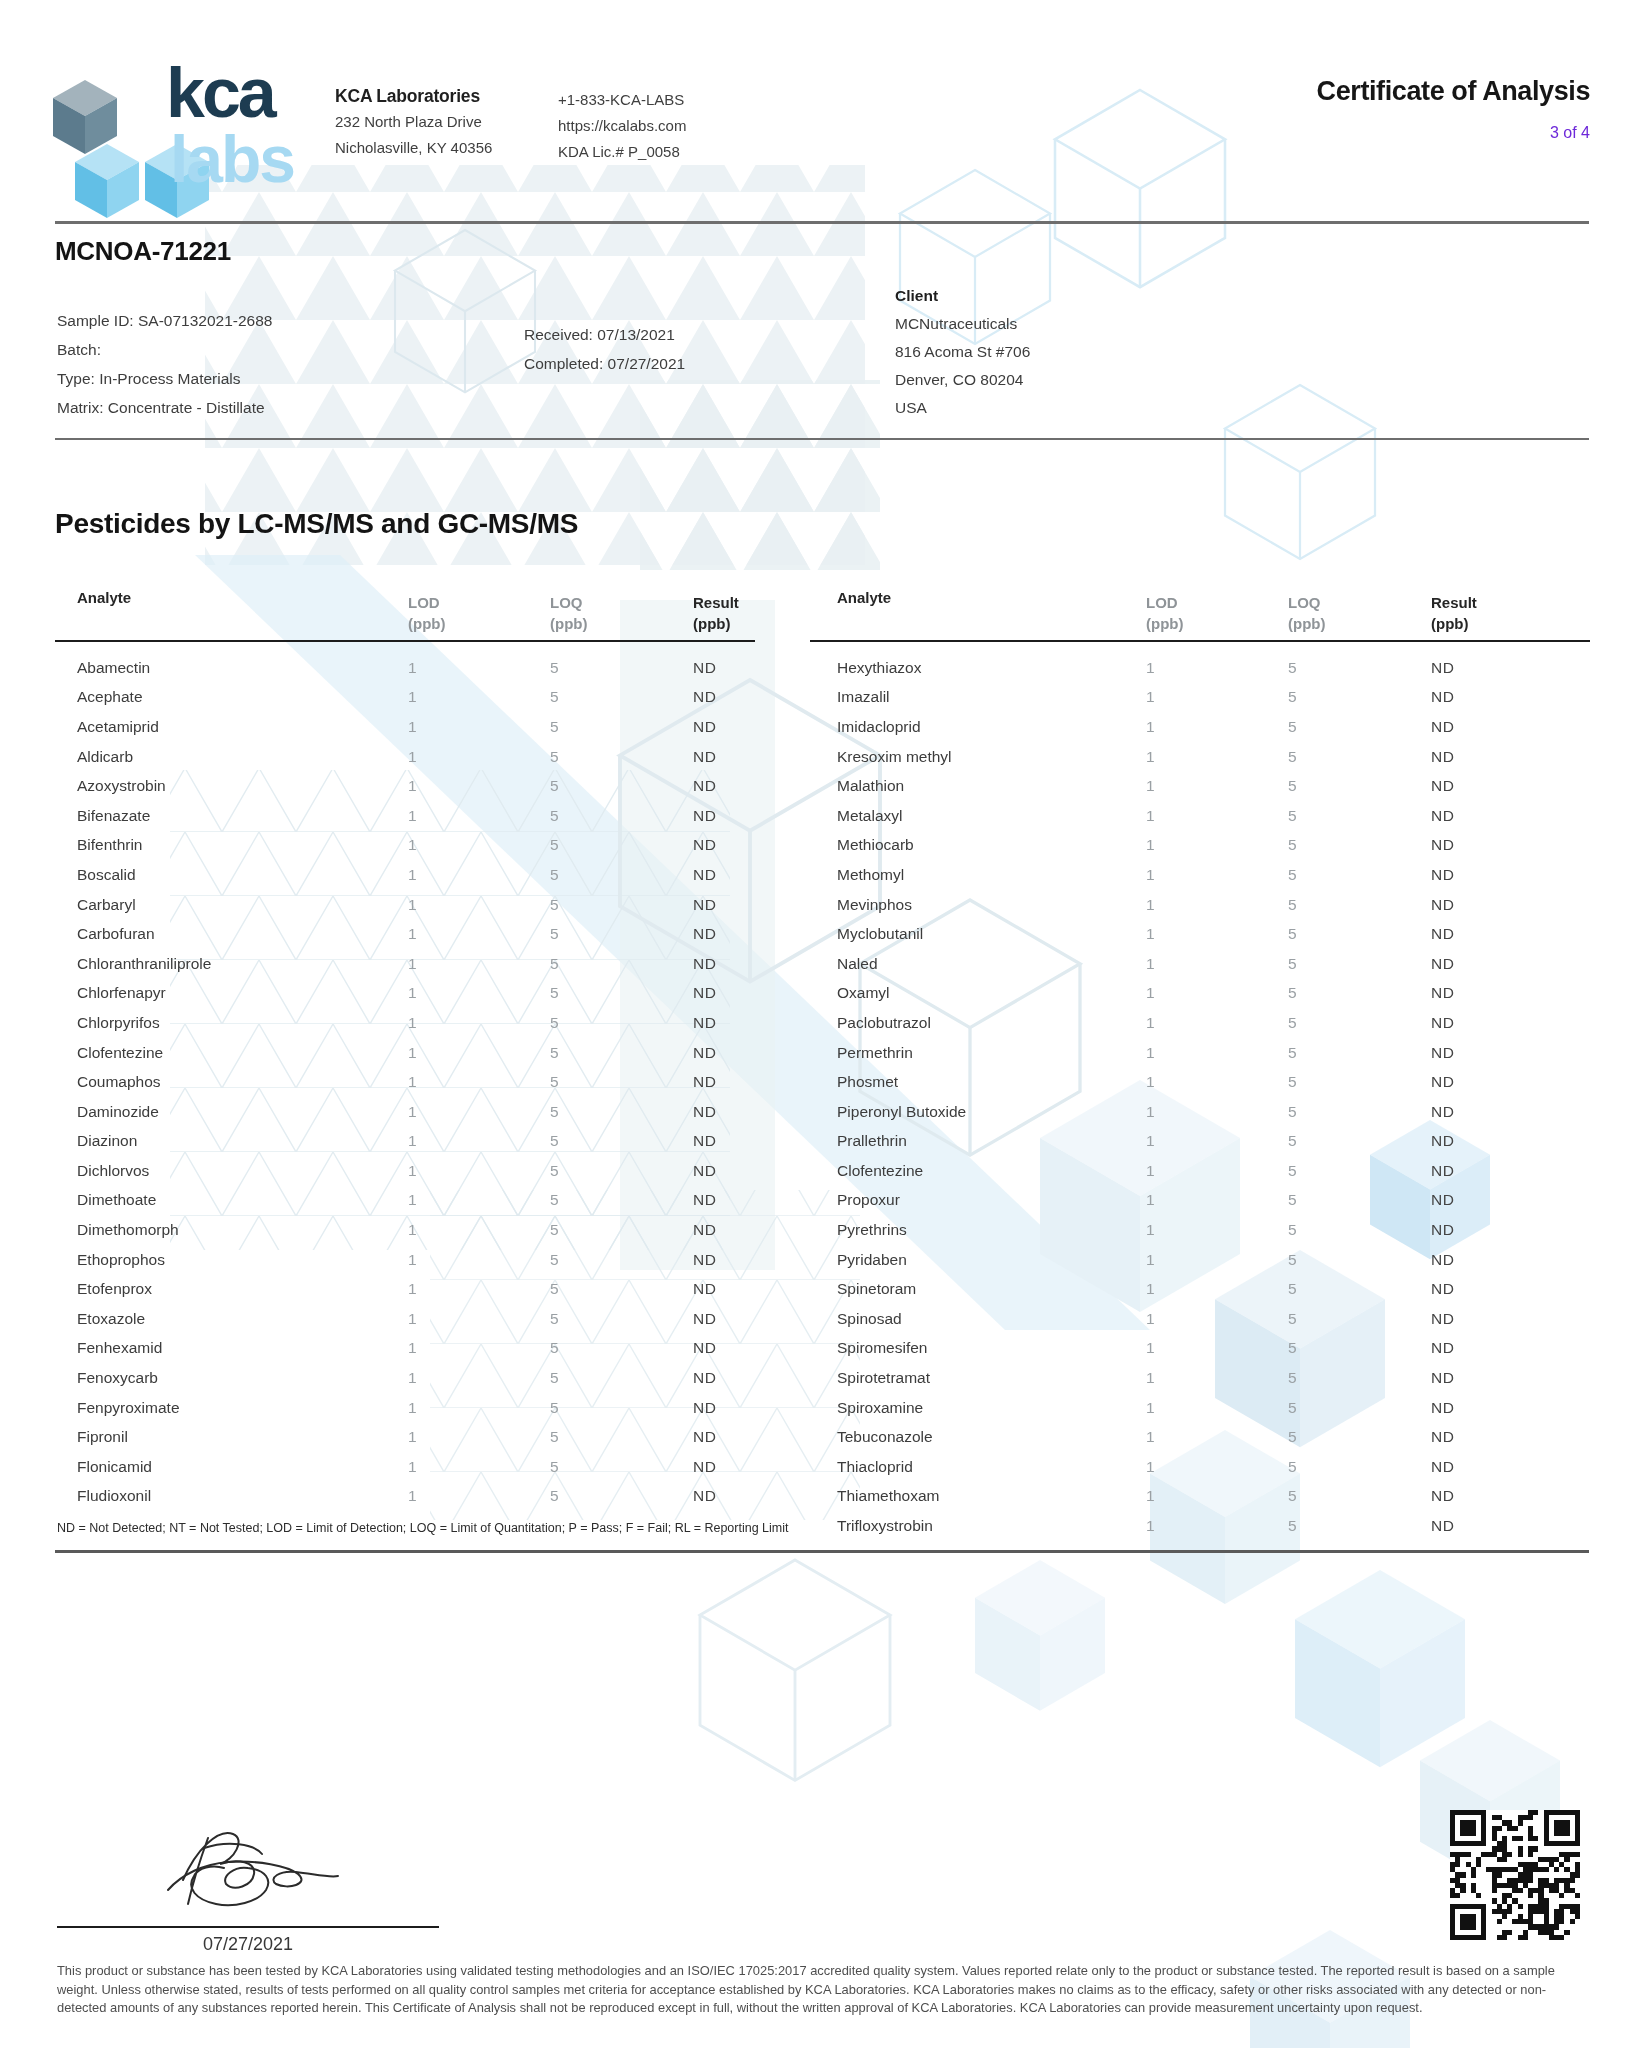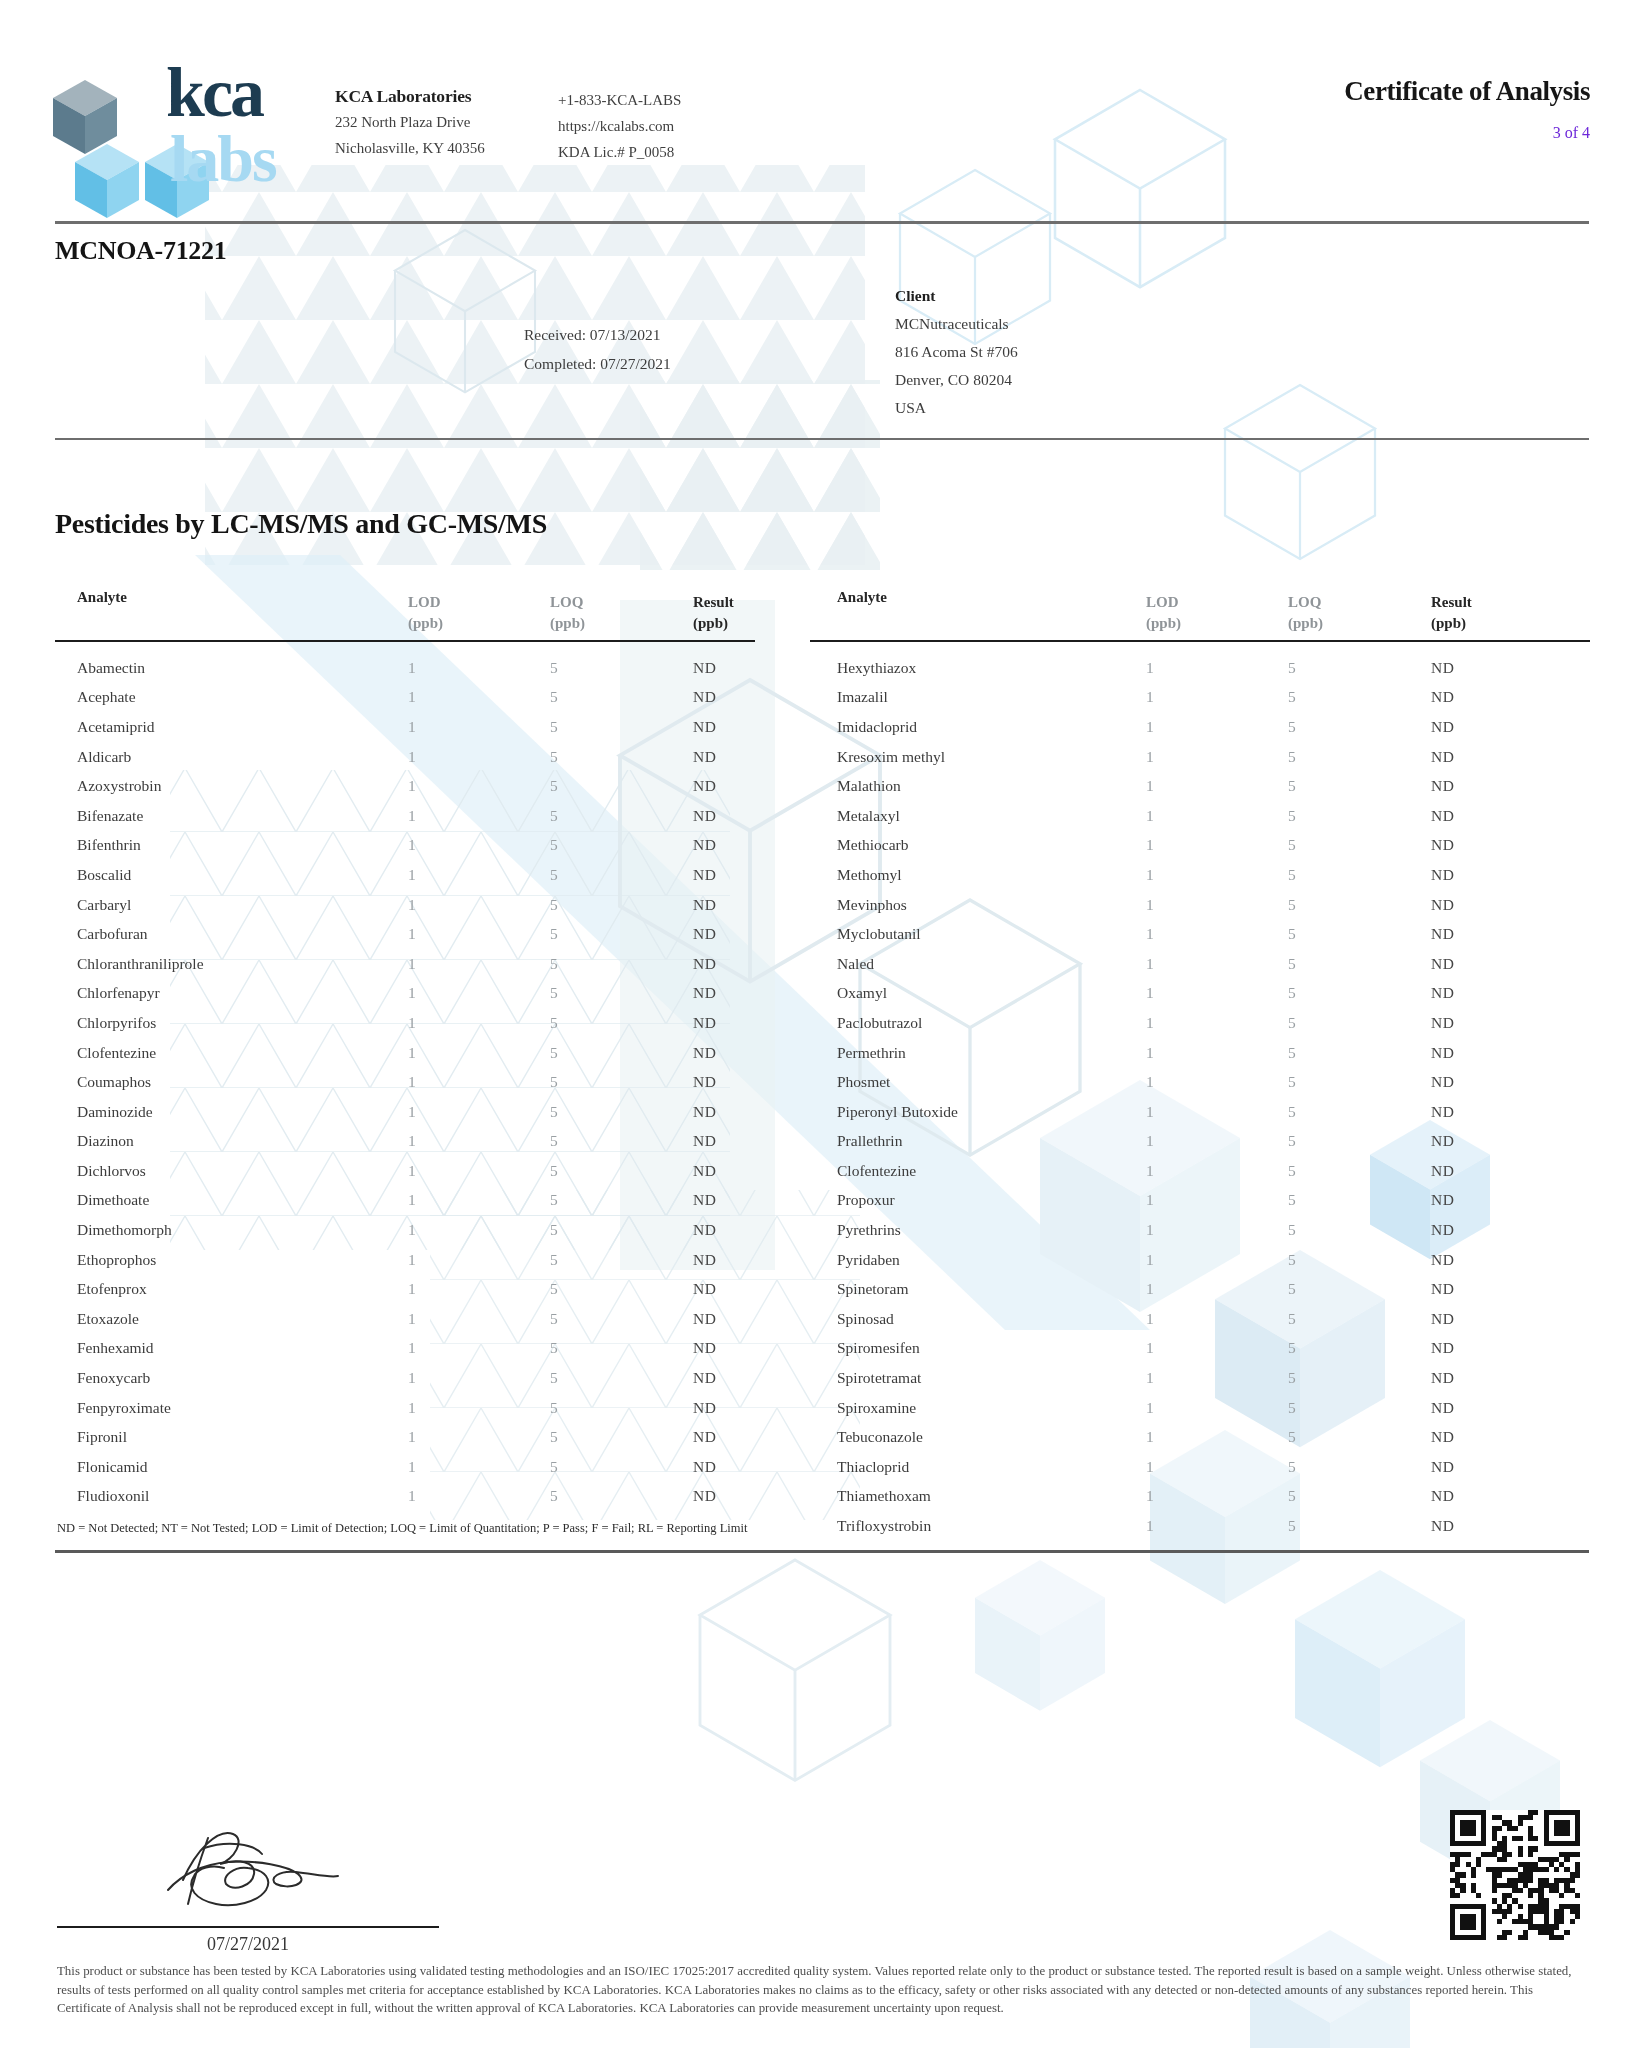--- a/index.html
+++ b/index.html
@@ -1,18 +1,18 @@
 <!DOCTYPE html>
 <html><head>
 <meta charset="utf-8">
 <style>
   html,body{margin:0;padding:0;background:#9a9a9a;}
   .page{
     position:relative;width:1644px;height:2048px;background:#ffffff;
-    font-family:Liberation Serif, serif;overflow:hidden;margin:0 auto;
+    font-family:Liberation Sans, sans-serif;overflow:hidden;margin:0 auto;
   }
   .layer{position:absolute;inset:0;}
   .wm{z-index:0;pointer-events:none;}
   .content{z-index:1;}
 
   
   .logo-cubes{position:absolute;left:50px;top:58px;}
   .brand-kca{position:absolute;left:166px;top:58px;font-size:70px;font-weight:800;
     letter-spacing:-3px;color:#1d3c51;line-height:1;}
   .brand-labs{position:absolute;left:170px;top:126px;font-size:66px;font-weight:800;
@@ -157,20 +157,26 @@
       <div>KDA Lic.# P_0058</div>
     </div>
 
     <div class="coa-title">Certificate of Analysis</div>
     <div class="page-num">3 of 4</div>
 
     <div class="rule rule1"></div>
 
     <div class="report-name">MCNOA-71221</div>
 
+    <div class="sample-block">
+      <div><span>Sample ID:</span> <span>SA-07132021-2688</span></div>
+      <div><span>Batch:</span> <span></span></div>
+      <div><span>Type:</span> <span>In-Process Materials</span></div>
+      <div><span>Matrix:</span> <span>Concentrate - Distillate</span></div>
+    </div>
 
     <div class="dates-block">
       <div><span>Received:</span> <span>07/13/2021</span></div>
       <div><span>Completed:</span> <span>07/27/2021</span></div>
     </div>
 
     <div class="client-block">
       <div class="client-head">Client</div>
       <div>MCNutraceuticals</div>
       <div>816 Acoma St #706</div>

